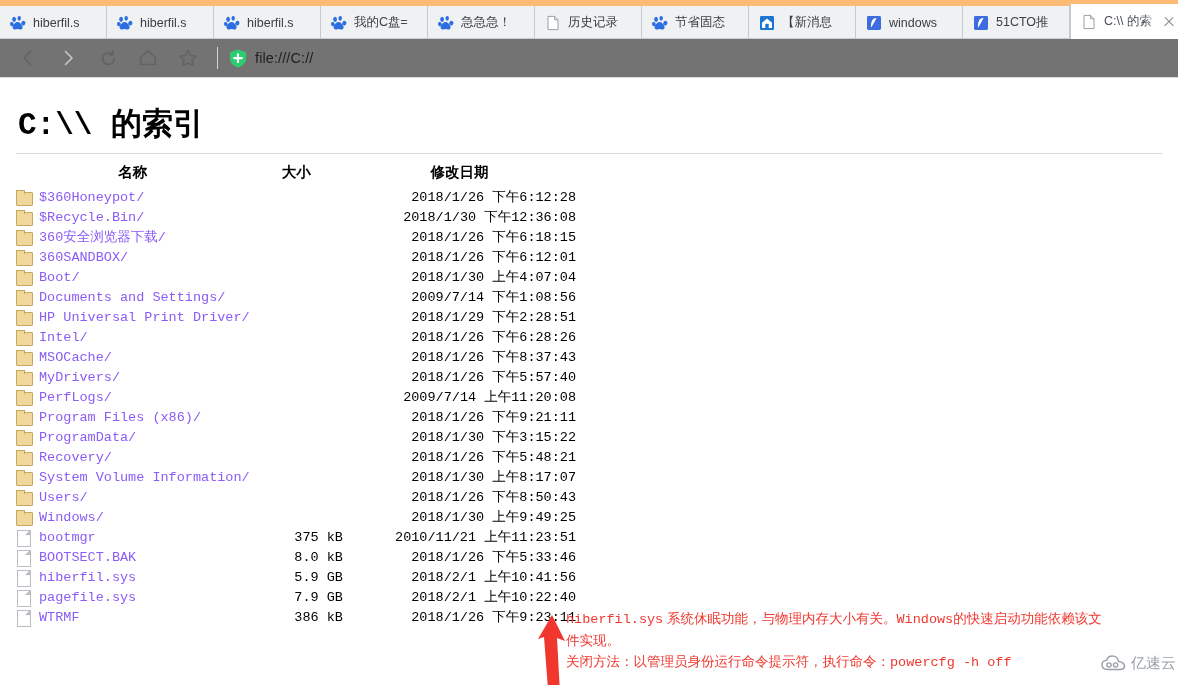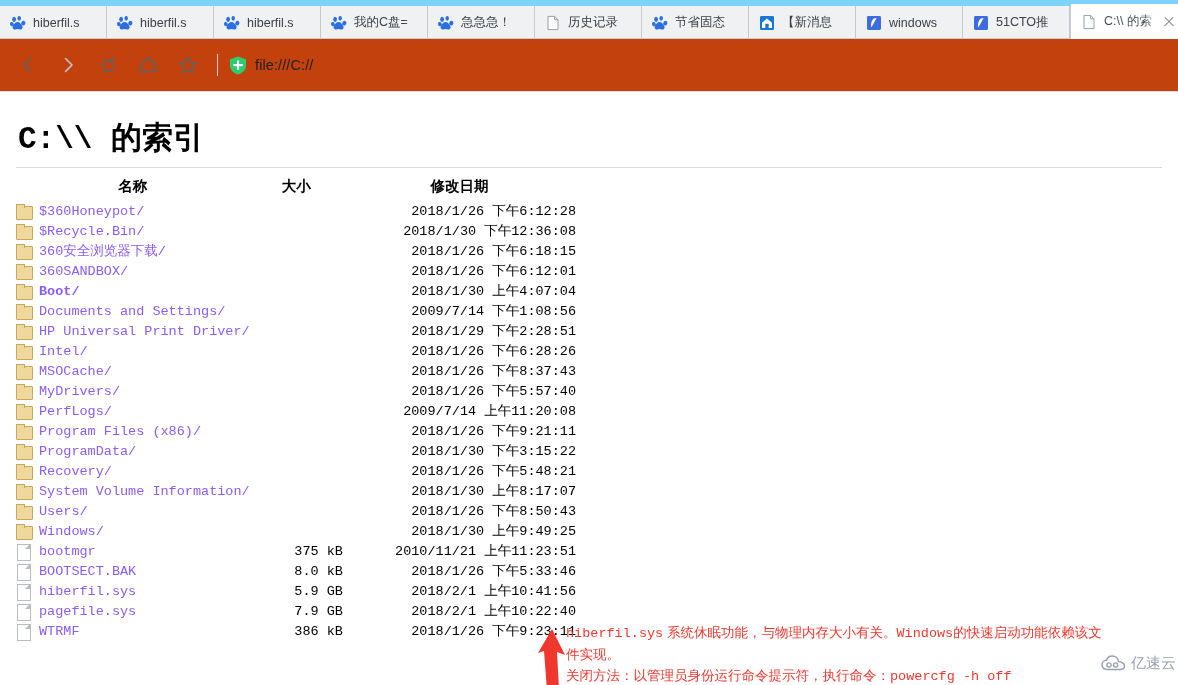--- a/index.html
+++ b/index.html
@@ -9,21 +9,21 @@
     overflow: hidden;
     background: #ffffff;
     font-family: "Liberation Sans", sans-serif;
   }
 
   
   #browser { width: 1178px; height: 685px; position: relative; background:#fff; }
 
   #tabstrip {
     height: 39px;
-    background: #7dd3fc;
+    background: #fdba74;
     display: flex;
     align-items: flex-end;
     padding-left: 0;
     position: relative;
   }
   #tabstrip::after{
     content:""; position:absolute; left:0; right:0; bottom:0; height:1px;
     background:#c9ccd0;
   }
   .tab {
@@ -65,22 +65,22 @@
   }
   .tab-close::before, .tab-close::after{
     content:""; position:absolute; left:1px; top:6px; width:12px; height:1.4px;
     background:#5f6368;
   }
   .tab-close::before{ transform: rotate(45deg); }
   .tab-close::after { transform: rotate(-45deg); }
 
   
   #toolbar {
-    height: 53px;
-    background:#c2410c;
+    height: 39px;
+    background:#737373;
     display:flex;
     align-items:center;
     padding-left: 10px;
     border-bottom: 1px solid #d8dadd;
   }
   .navbtn {
     width: 36px; height: 36px;
     display:flex; align-items:center; justify-content:center;
     margin-right: 4px;
   }
@@ -360,21 +360,21 @@
                 <a class="fname" href="#" style="text-decoration: none;">360SANDBOX/</a>
               </span>
             </td>
             <td class="c-size"></td>
             <td class="c-date">2018/1/26 下午6:12:01</td>
           </tr>
           <tr>
             <td class="c-name">
               <span class="entry">
                 <span class="ico folder"></span>
-                <a class="fname" href="#" style="text-decoration: none; font-weight: bold;">Boot/</a>
+                <a class="fname" href="#" style="text-decoration: none;">Boot/</a>
               </span>
             </td>
             <td class="c-size"></td>
             <td class="c-date">2018/1/30 上午4:07:04</td>
           </tr>
           <tr>
             <td class="c-name">
               <span class="entry">
                 <span class="ico folder"></span>
                 <a class="fname" href="#" style="text-decoration: none;">Documents and Settings/</a>

